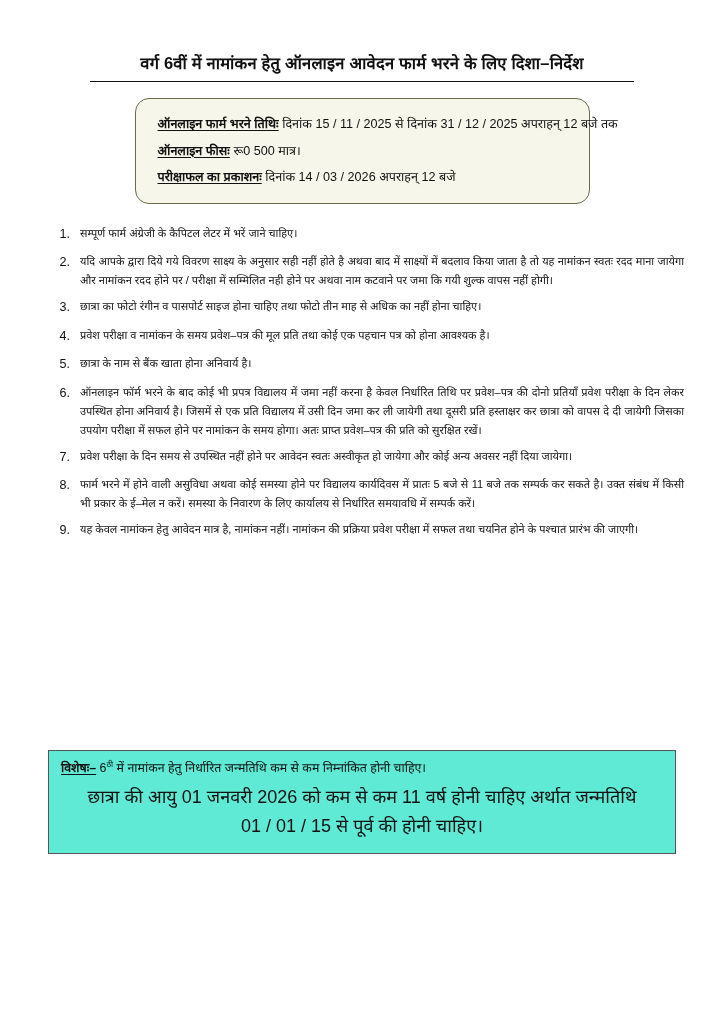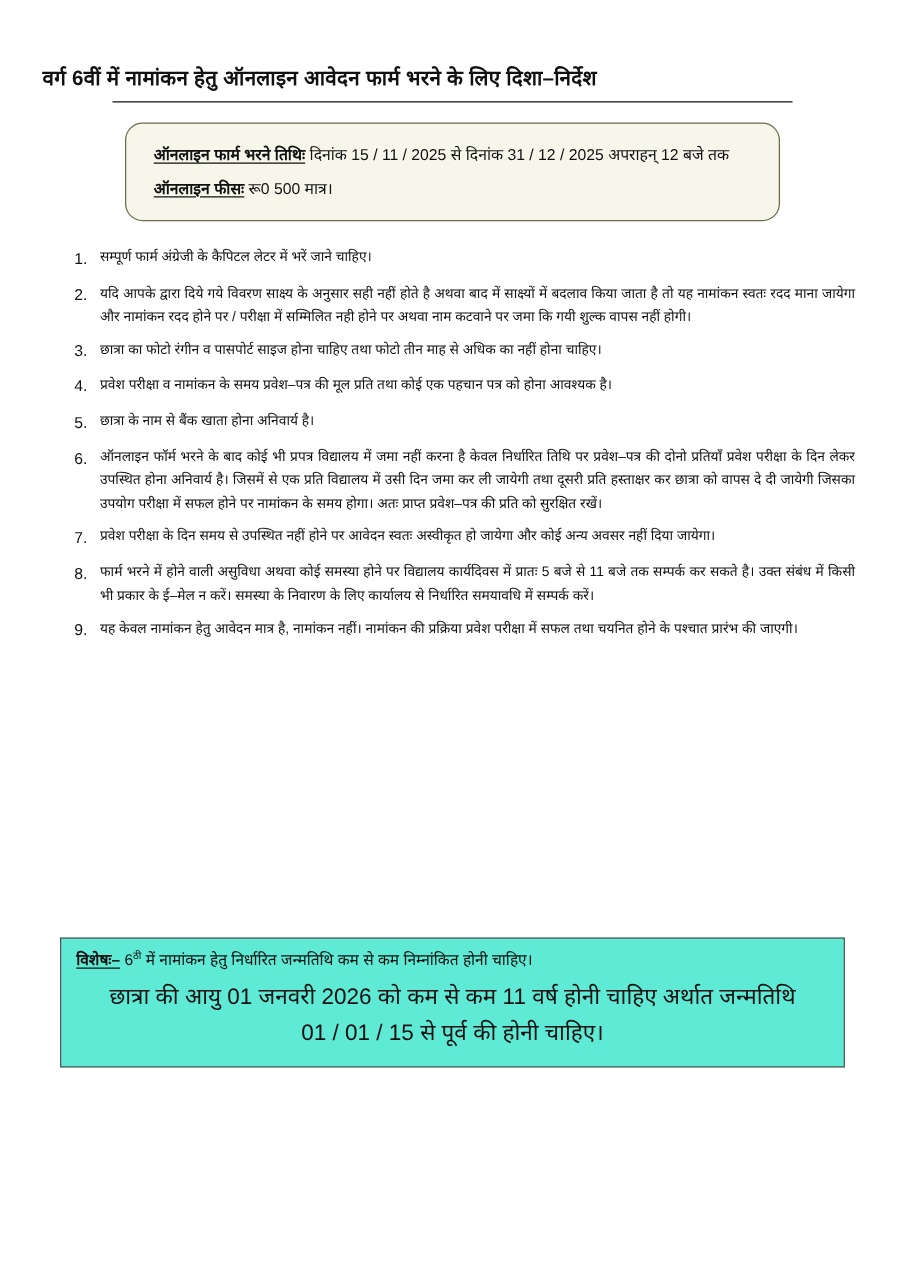--- a/index.html
+++ b/index.html
@@ -15,35 +15,36 @@
     -webkit-font-smoothing: antialiased;
   }
   .page {
     position: relative;
     width: 724px;
     height: 1024px;
     box-sizing: border-box;
     padding: 44px 34px 20px 34px;
   }
   .doc-title {
+    text-align: center;
     font-size: 16.5px;
     font-weight: bold;
     letter-spacing: 0.2px;
     margin: 8px 0 6px 0;
     line-height: 1.4;
   }
   .title-underline {
     width: 544px;
     height: 1px;
     background: #111;
     margin: 0 auto 16px auto;
   }
   .info-box {
     margin: 0 auto;
-    width: 524px;
+    width: 455px;
     box-sizing: border-box;
     border: 1px solid #6b6b4a;
     border-radius: 14px;
     background: #f7f6ea;
     padding: 13px 22px 14px 22px;
   }
   .info-line {
     font-size: 12.6px;
     line-height: 1.55;
     margin: 3px 0 7px 0;
@@ -118,20 +119,24 @@
 
   <div class="info-box">
     <div class="info-line">
       <span class="info-label">ऑनलाइन फार्म भरने तिथिः</span>
       <span class="info-value">दिनांक 15 / 11 / 2025 से दिनांक 31 / 12 / 2025 अपराहन् 12 बजे तक</span>
     </div>
     <div class="info-line">
       <span class="info-label">ऑनलाइन फीसः</span>
       <span class="info-value">रू0 500 मात्र।</span>
     </div>
+    <div class="info-line">
+      <span class="info-label">परीक्षाफल का प्रकाशनः</span>
+      <span class="info-value">दिनांक 14 / 03 / 2026 अपराहन् 12 बजे</span>
+    </div>
   </div>
 
   <div class="list">
 
     <div class="list-item">
       <div class="num">1.</div>
       <div class="txt">सम्पूर्ण फार्म अंग्रेजी के कैपिटल लेटर में भरें जाने चाहिए।</div>
     </div>
 
     <div class="list-item">

